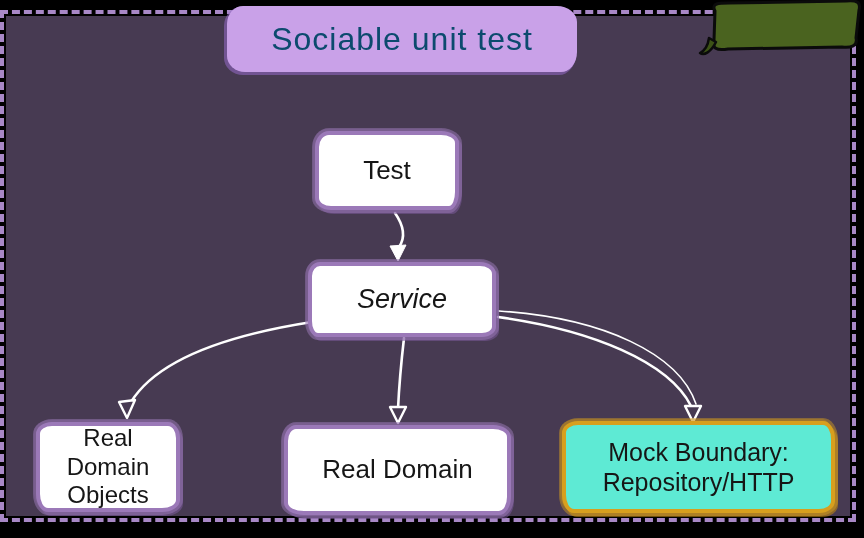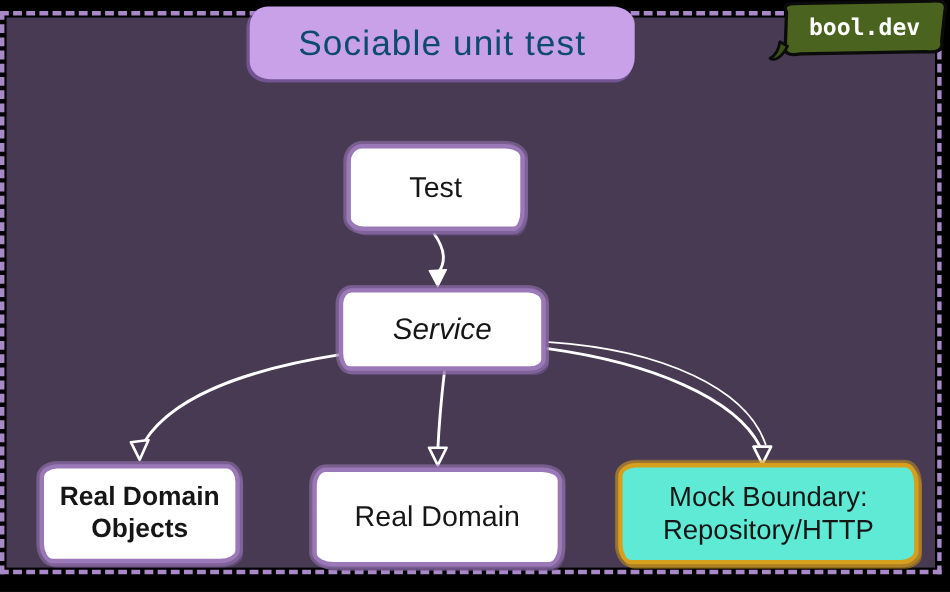--- a/index.html
+++ b/index.html
@@ -78,35 +78,34 @@
     border: 4px solid #9b79b8;
     display: flex; align-items: center; justify-content: center;
     text-align: center;
     color: #161616;
     z-index: 4;
     box-shadow: 0 0 0 3px rgba(155,121,184,0.50), 3px 4px 0 0 rgba(122,90,153,0.55), -2px -2px 0 0 rgba(122,90,153,0.30);
   }
   .node .label { padding: 0 8px; line-height: 1.2; }
 
   .n-test {
-    left: 315px; top: 131px; width: 162px; height: 79px;
+    left: 315px; top: 131px; width: 144px; height: 79px;
     font-size: 26px;
     border-radius: 14px 18px 10px 16px / 16px 12px 18px 12px;
   }
   .n-service {
     left: 308px; top: 262px; width: 188px; height: 75px;
     font-size: 27px;
     border-radius: 12px 16px 14px 10px / 14px 12px 10px 16px;
     font-style: italic;
   }
   .n-real-domain {
-    left: 36px; top: 422px; width: 182px; height: 90px;
+    left: 36px; top: 422px; width: 144px; height: 90px;
     font-size: 24px;
     border-radius: 16px 12px 18px 12px / 12px 16px 12px 18px;
-    font-weight: bold;
   }
   .n-real-helpers {
     left: 284px; top: 425px; width: 227px; height: 90px;
     font-size: 26px;
     border-radius: 12px 18px 12px 20px / 16px 12px 18px 12px;
   }
   .n-mock {
     left: 562px; top: 421px; width: 273px; height: 92px;
     font-size: 25px;
     background: #5eead4;
@@ -138,21 +137,20 @@
 
 <div class="title-banner">
   <span>Sociable unit test</span>
 </div>
 
 <div class="badge">
   <svg width="166" height="58" viewBox="0 0 166 58">
     <path d="M 17 11 C 13 3 21 3 31 3 L 148 1 C 159 0 163 2 161 10 L 158 38 C 160 46 153 48 144 47 L 30 49 C 18 51 14 48 16 40 Z" fill="#4a631f" stroke="#0b0b0b" stroke-width="3" stroke-linejoin="round"></path>
     <path d="M 18 42 C 13 52 6 56 2 53 C 8 50 10 45 11 38 Z" fill="#3c5216" stroke="#0b0b0b" stroke-width="2.5" stroke-linejoin="round"></path>
   </svg>
-  <div class="badge-label">bool.dev</div>
 </div>
 
 <div class="node n-test">
   <div class="label">Test</div>
 </div>
 
 <div class="node n-service">
   <div class="label">Service</div>
 </div>
 

